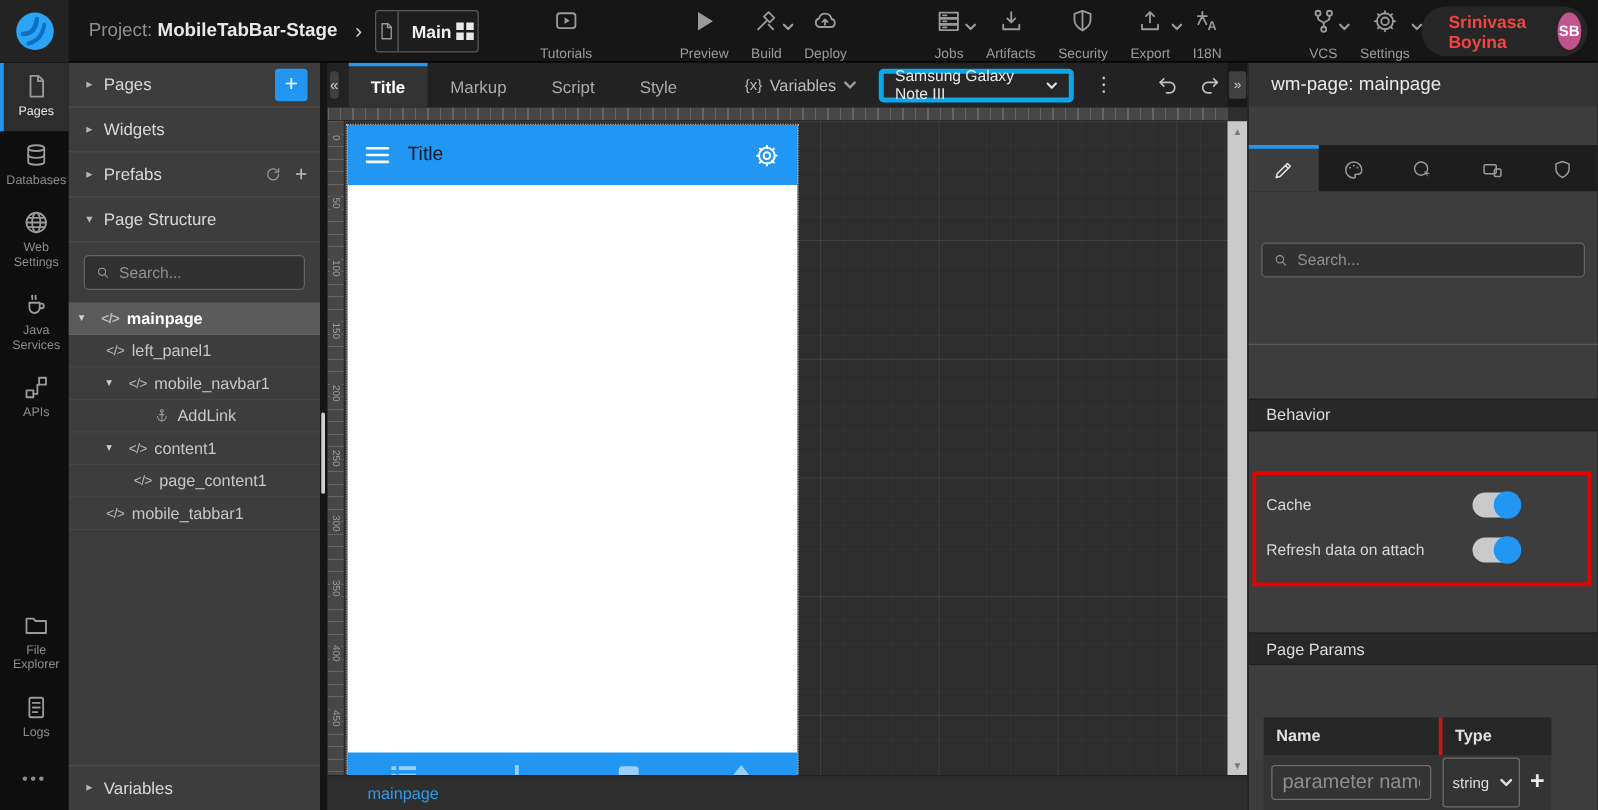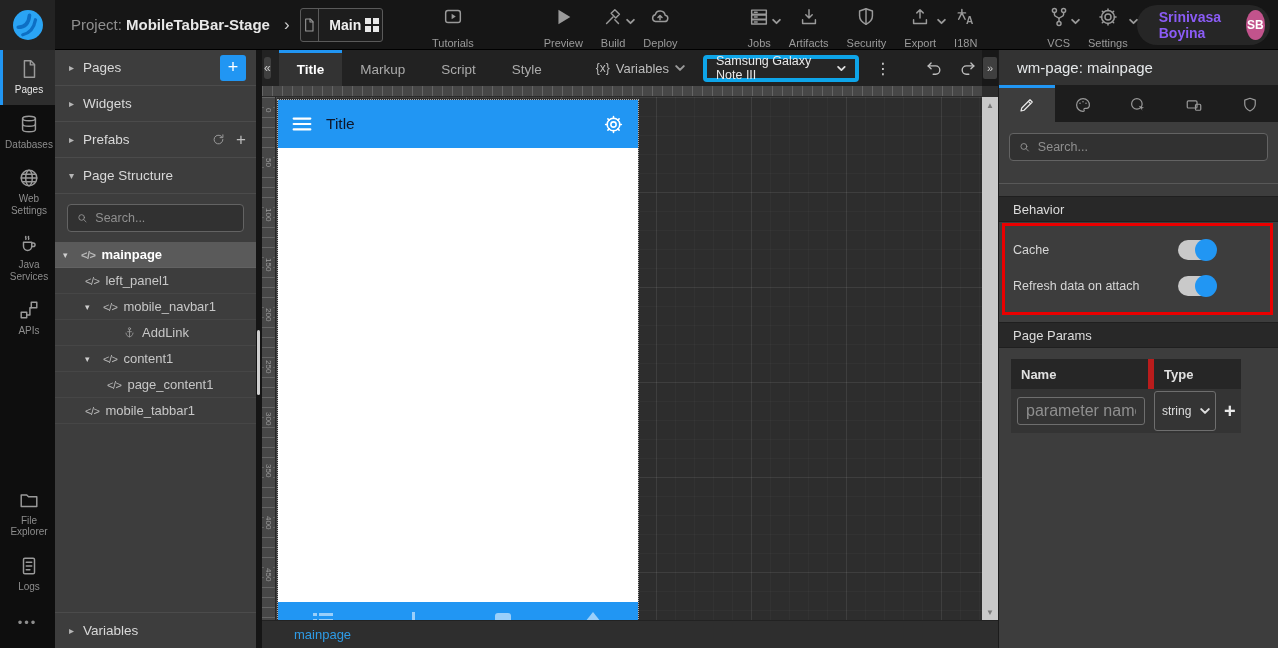--- a/index.html
+++ b/index.html
@@ -1,18 +1,18 @@
 <!DOCTYPE html>
 <html><head>
 <meta charset="utf-8">
 <style>
   * { box-sizing: border-box; margin: 0; padding: 0; }
   html,body { width:1278px; height:648px; overflow:hidden; background:#1a1a1a;
     font-family:"Liberation Sans","DejaVu Sans",sans-serif; }
-  .abs { position:absolute; }
+  .abs { position:absolute;justify-content:space-between; }
   svg { display:block; }
   .ic { stroke:#9a9a9a; fill:none; stroke-width:1.6; stroke-linecap:round; stroke-linejoin:round; }
   .icf { fill:#9a9a9a; stroke:none; }
 
   
   #topbar { left:0; top:0; width:1278px; height:50px; background:#161616; display:flex; align-items:center; border-bottom:1px solid #000; z-index:5; }
   #logo-block { width:55px; height:50px; background:#232323; display:flex; align-items:center; justify-content:center; flex:0 0 auto; }
   .proj { margin-left:16px; font-size:15px; white-space:nowrap; }
   .proj .plabel { color:#8f8f8f; }
   .proj .pname { color:#e8e8e8; font-weight:bold; }
@@ -21,21 +21,21 @@
   #page-selector .docbox { width:30px; height:34px; border-right:1px solid #5a5a5a; display:flex; align-items:center; justify-content:center; }
   #page-selector .pslabel { color:#f0f0f0; font-weight:bold; font-size:14px; margin-left:10px; flex:1; }
   #page-selector .gridbox { width:34px; display:flex; align-items:center; justify-content:center; }
   #tools { display:flex; align-items:flex-start; margin-left:40px; }
   .tool { display:flex; flex-direction:column; align-items:center; padding:5px 9px 0 9px; cursor:pointer; position:relative; }
   .tool .tlbl { font-size:11px; color:#9b9b9b; margin-top:9px; white-space:nowrap; }
   .tool .chev8 { position:absolute; right:-1px; top:16px; }
   .gap-r { margin-right:26px; }
   .gap-l { margin-left:26px; }
   #user-pill { margin-left:auto; margin-right:8px; height:40px; background:#262626; border-radius:20px; display:flex; align-items:center; padding:0 5px 0 22px; }
-  #user-pill .uname { color:#8b5cf6; font-size:14px; font-weight:bold; margin-right:14px; }
+  #user-pill .uname { color:#ef4444; font-size:14px; font-weight:bold; margin-right:14px; }
   #user-pill .avatar { width:30px; height:30px; border-radius:50%; background:#c2538c; color:#fff; font-size:12px; font-weight:bold; display:flex; align-items:center; justify-content:center; }
 
   
   #rail { left:0; top:50px; width:55px; height:598px; background:#0e0e0e; display:flex; flex-direction:column; }
   .rail-item { width:55px; padding:8px 2px 9px 2px; display:flex; flex-direction:column; align-items:center; cursor:pointer; border-left:3px solid transparent; }
   .rail-item .rlbl { font-size:10px; color:#8d8d8d; text-align:center; line-height:1.15; margin-top:4px; }
   .rail-item.active { background:#2d2d2d; border-left:3px solid #2196f3; }
   .rail-item.active .rlbl { color:#e8e8e8; }
   .rail-spacer { flex:1; }
   .rail-dots { color:#8d8d8d; font-size:13px; letter-spacing:2px; text-align:center; padding:14px 0 18px 0; cursor:pointer; }
@@ -115,21 +115,21 @@
   #behavior-box { margin:1px 5px 0 3px; border:3px solid #ea0000; padding:6px 8px 8px 8px; }
   .prop-row { height:36px; display:flex; align-items:center; }
   .prop-row .plab { color:#d6d6d6; font-size:12.5px; flex:1; }
   .toggle { width:38px; height:20px; border-radius:10px; background:#c9c9c9; position:relative; cursor:pointer; margin-right:46px; }
   .toggle .knob { position:absolute; right:-1px; top:-1px; width:22px; height:22px; border-radius:50%; background:#2196f3; }
   #pp-head { margin-top:7px; }
   #pp-body { padding:11px 0 0 12px; }
   #pp-table { width:230px; background:#343434; }
   .pp-hrow { display:flex; height:30px; background:#262626; }
   .pp-hcell { display:flex; align-items:center; padding-left:10px; color:#e0e0e0; font-size:13px; font-weight:bold; }
-  .pp-hcell.c1 { width:143px; border-right:6px solid #b91c1c; }
+  .pp-hcell.c1 { width:143px; border-right:3px solid #b91c1c; }
   .pp-hcell.c2 { width:60px; }
   .pp-drow { display:flex; align-items:center; height:44px; padding-left:6px; }
   .pp-drow input { width:128px; height:28px; background:transparent; border:1px solid #6e6e6e; border-radius:3px; color:#cfcfcf; font-size:16px; padding:0 8px; outline:0; font-family:inherit; }
   .pp-drow input::placeholder { color:#8f8f8f; }
   .mini-select { margin-left:9px; width:62px; height:40px; border:1px solid #6e6e6e; border-radius:3px; display:flex; align-items:center; padding:0 5px 0 7px; cursor:pointer; }
   .mini-select .msval { color:#dedede; font-size:12px; flex:1; overflow:hidden; }
   .pp-add { margin-left:8px; color:#e8e8e8; font-size:20px; font-weight:bold; cursor:pointer; }
 </style>
 </head>
 <body>

